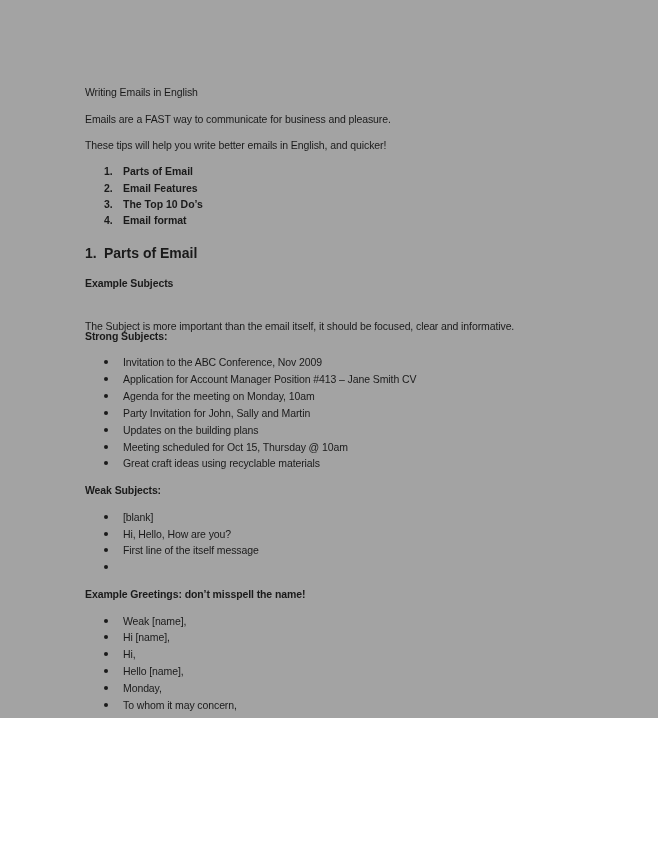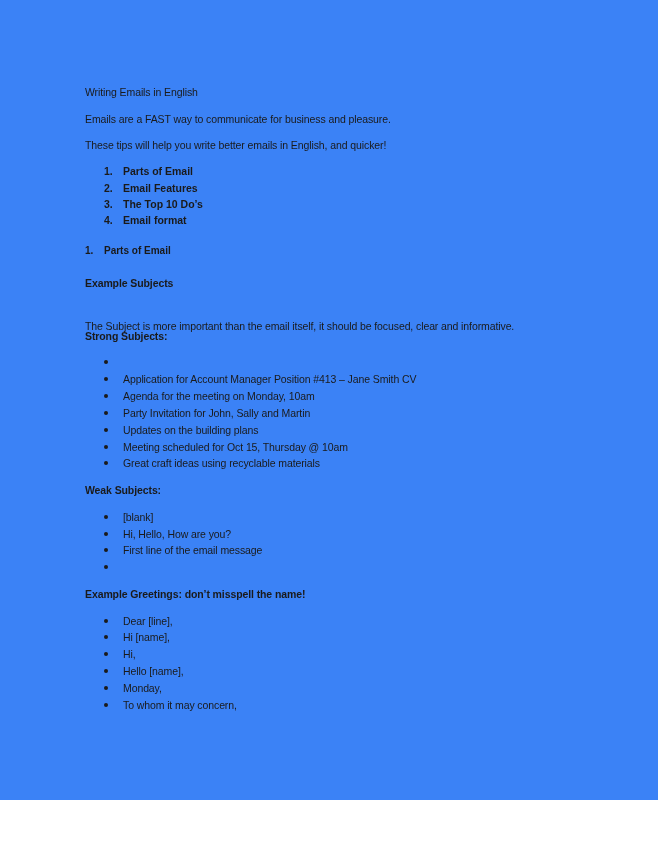--- a/index.html
+++ b/index.html
@@ -1,24 +1,24 @@
 <!DOCTYPE html>
 <html><head>
 <meta charset="utf-8">
 <style>
   html, body { margin:0; padding:0; background:#ffffff; }
   body { width:658px; height:846px; position:relative; overflow:hidden;
          font-family:"Liberation Sans", sans-serif; color:#1a1a1a; }
-  .page { position:absolute; left:0; top:0; width:658px; height:800px; background:#3b82f6; }
+  .page { position:absolute; left:0; top:0; width:658px; height:718px; background:#a3a3a3; }
   .p { position:absolute; left:85px; font-size:10.5px; line-height:14px; white-space:nowrap; letter-spacing:-0.1px; }
   .b { font-weight:bold; }
   .ol-item { position:absolute; font-size:10.5px; font-weight:bold; line-height:14px; white-space:nowrap; }
   .ol-num { position:absolute; left:104px; }
   .ol-text { position:absolute; left:123px; }
-  .h1 { position:absolute; left:85px; top:245px; font-size:10px; font-weight:bold; white-space:nowrap; }
+  .h1 { position:absolute; left:85px; top:245px; font-size:14px; font-weight:bold; white-space:nowrap; }
   .h1 .num { display:inline-block; width:19px; }
   .bl { position:absolute; left:0; height:14px; width:658px; }
   .bullet { position:absolute; left:104px; top:5px; width:4px; height:4px; background:#1a1a1a; border-radius:50%; }
   .bl-text { position:absolute; left:123px; top:0; font-size:10.5px; line-height:14px; white-space:nowrap; letter-spacing:-0.1px; }
 </style>
 </head>
 <body>
 
 <div class="page">
 
@@ -49,20 +49,21 @@
     <span class="num">1.</span><span>Parts of Email</span>
   </div>
 
   <div class="p b" style="top:276px;">Example Subjects</div>
   <div class="p" style="top:303px;margin-top:16px;">The Subject is more important than the email itself, it should be focused, clear and informative.</div>
   <div class="p b" style="top:329px;"> Strong Subjects:</div>
 
   <div>
     <div class="bl" style="top:355px;">
         <span class="bullet"></span>
+        <span class="bl-text">Invitation to the ABC Conference, Nov 2009</span>
       </div>
     <div class="bl" style="top:372px;">
         <span class="bullet"></span>
         <span class="bl-text">Application for Account Manager Position #413 – Jane Smith CV</span>
       </div>
     <div class="bl" style="top:389px;">
         <span class="bullet"></span>
         <span class="bl-text">Agenda for the meeting on Monday, 10am</span>
       </div>
     <div class="bl" style="top:406px;">
@@ -89,33 +90,33 @@
     <div class="bl" style="top:510px;">
         <span class="bullet"></span>
         <span class="bl-text">[blank]</span>
       </div>
     <div class="bl" style="top:527px;">
         <span class="bullet"></span>
         <span class="bl-text">Hi, Hello, How are you?</span>
       </div>
     <div class="bl" style="top:543px;">
         <span class="bullet"></span>
-        <span class="bl-text">First line of the email message</span>
+        <span class="bl-text">First line of the itself message</span>
       </div>
     <div class="bl" style="top:560px;">
         <span class="bullet"></span>
       </div>
   </div>
 
   <div class="p b" style="top:587px;">Example Greetings: don’t misspell the name!</div>
 
   <div>
     <div class="bl" style="top:614px;">
         <span class="bullet"></span>
-        <span class="bl-text">Dear [line],</span>
+        <span class="bl-text">Weak [name],</span>
       </div>
     <div class="bl" style="top:630px;">
         <span class="bullet"></span>
         <span class="bl-text">Hi [name],</span>
       </div>
     <div class="bl" style="top:647px;text-align:center;">
         <span class="bullet"></span>
         <span class="bl-text">Hi,</span>
       </div>
     <div class="bl" style="top:664px;">

